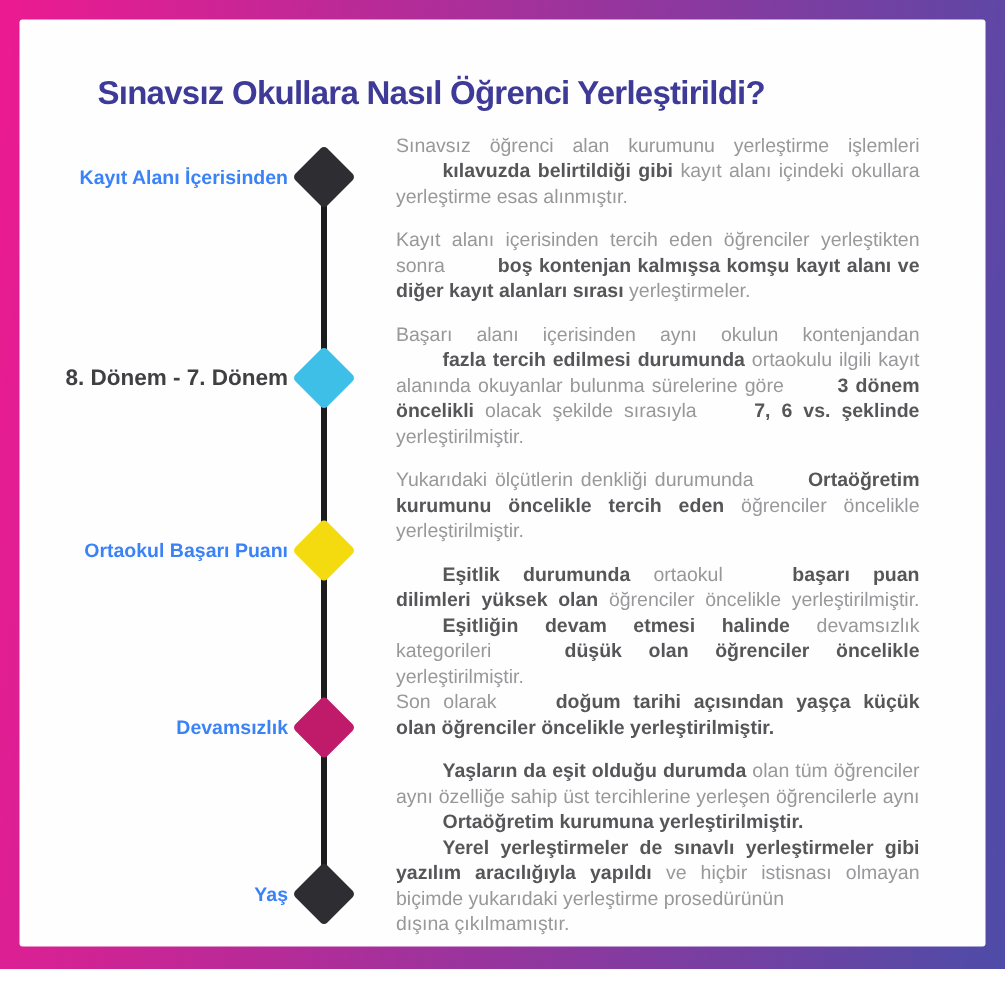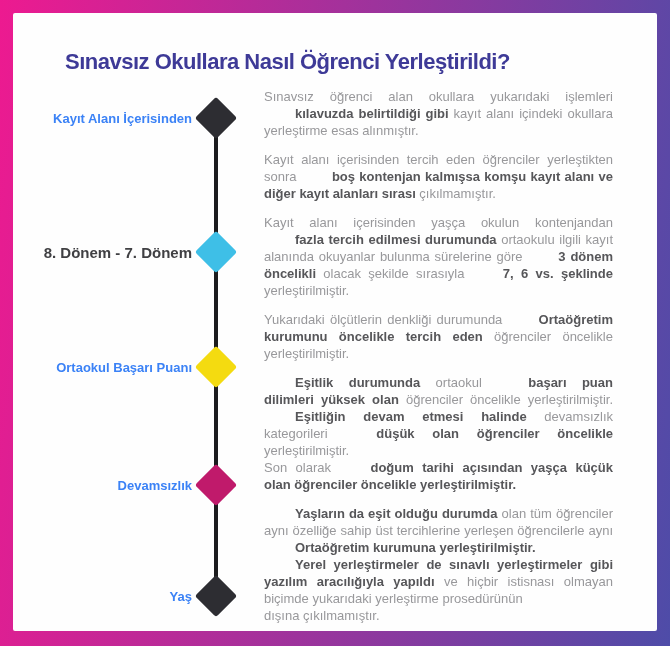--- a/index.html
+++ b/index.html
@@ -119,22 +119,22 @@
 
     <div class="t-item" style="top:583px">
       <div class="t-label">
         <span>Yaş</span>
         <span></span>
       </div>
       <div class="diamond" style="background: rgb(45, 45, 50);"></div>
     </div>
 
     <div class="text-col">
-      <p class="para"><span>Sınavsız öğrenci alan okullara yukarıdaki işlemleri </span><span class="b">kılavuzda belirtildiği gibi</span><span> kayıt alanı içindeki okullara yerleştirme esas alınmıştır.</span></p>
-      <p class="para"><span>Kayıt alanı içerisinden tercih eden öğrenciler yerleştikten sonra </span><span class="b">boş kontenjan kalmışsa komşu kayıt alanı ve diğer kayıt alanları sırası</span><span> çıkılmamıştır.</span></p>
-      <p class="para"><span>Kayıt alanı içerisinden yaşça okulun kontenjandan </span><span class="b">fazla tercih edilmesi durumunda</span><span> ortaokulu ilgili kayıt alanında okuyanlar bulunma sürelerine göre </span><span class="b">3 dönem öncelikli</span><span> olacak şekilde sırasıyla </span><span class="b">7, 6 vs. şeklinde</span><span> yerleştirilmiştir.</span></p>
+      <p class="para"><span>Sınavsız öğrenci alan kurumunu yerleştirme işlemleri </span><span class="b">kılavuzda belirtildiği gibi</span><span> kayıt alanı içindeki okullara yerleştirme esas alınmıştır.</span></p>
+      <p class="para"><span>Kayıt alanı içerisinden tercih eden öğrenciler yerleştikten sonra </span><span class="b">boş kontenjan kalmışsa komşu kayıt alanı ve diğer kayıt alanları sırası</span><span> yerleştirmeler.</span></p>
+      <p class="para"><span>Başarı alanı içerisinden aynı okulun kontenjandan </span><span class="b">fazla tercih edilmesi durumunda</span><span> ortaokulu ilgili kayıt alanında okuyanlar bulunma sürelerine göre </span><span class="b">3 dönem öncelikli</span><span> olacak şekilde sırasıyla </span><span class="b">7, 6 vs. şeklinde</span><span> yerleştirilmiştir.</span></p>
       <p class="para"><span>Yukarıdaki ölçütlerin denkliği durumunda </span><span class="b">Ortaöğretim kurumunu öncelikle tercih eden</span><span> öğrenciler öncelikle yerleştirilmiştir.</span></p>
       <p class="para"><span class="b">Eşitlik durumunda</span><span> ortaokul </span><span class="b">başarı puan dilimleri yüksek olan</span><span> öğrenciler öncelikle yerleştirilmiştir. </span><span class="b">Eşitliğin devam etmesi halinde</span><span> devamsızlık kategorileri </span><span class="b">düşük olan öğrenciler öncelikle</span><span> yerleştirilmiştir.</span><br><span>Son olarak </span><span class="b">doğum tarihi açısından yaşça küçük olan öğrenciler öncelikle yerleştirilmiştir.</span></p>
       <p class="para"><span class="b">Yaşların da eşit olduğu durumda</span><span> olan tüm öğrenciler aynı özelliğe sahip üst tercihlerine yerleşen öğrencilerle aynı </span><span class="b">Ortaöğretim kurumuna yerleştirilmiştir.</span><br><span class="b">Yerel yerleştirmeler de sınavlı yerleştirmeler gibi yazılım aracılığıyla yapıldı</span><span> ve hiçbir istisnası olmayan biçimde yukarıdaki yerleştirme prosedürünün</span><br><span>dışına çıkılmamıştır.</span></p>
     </div>
 
   </div>
 </div>
 
 </body></html>

